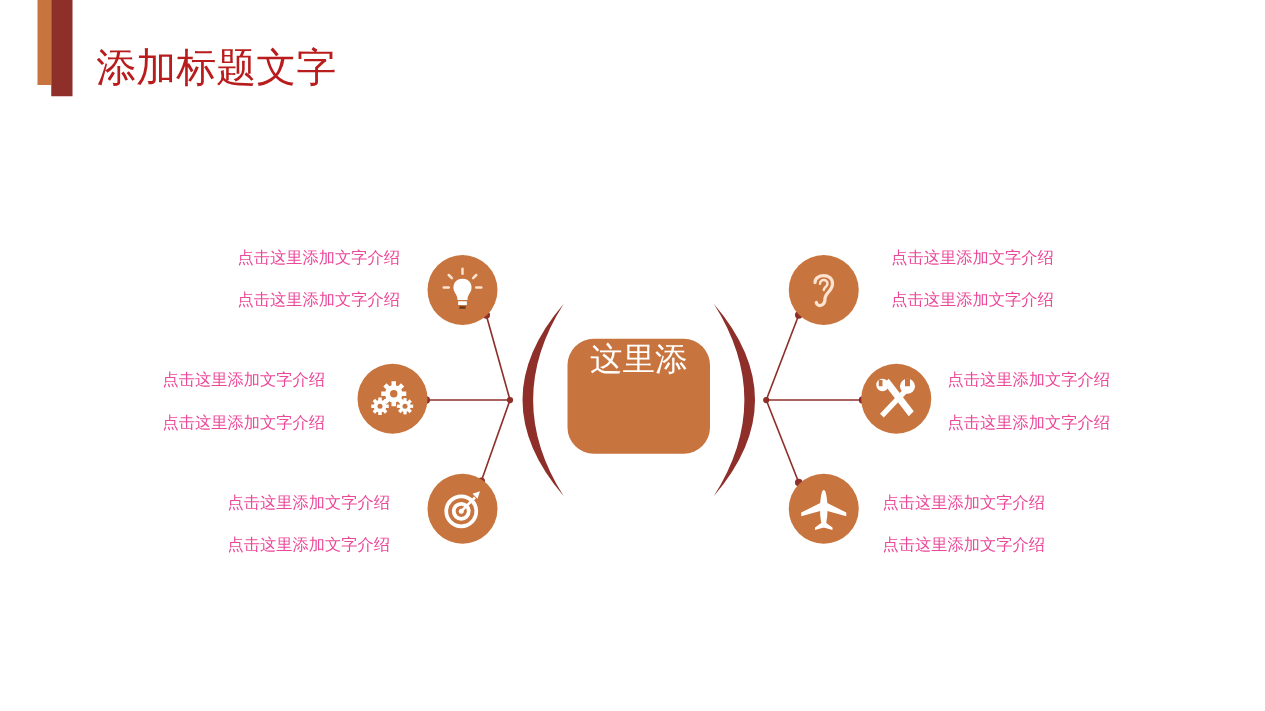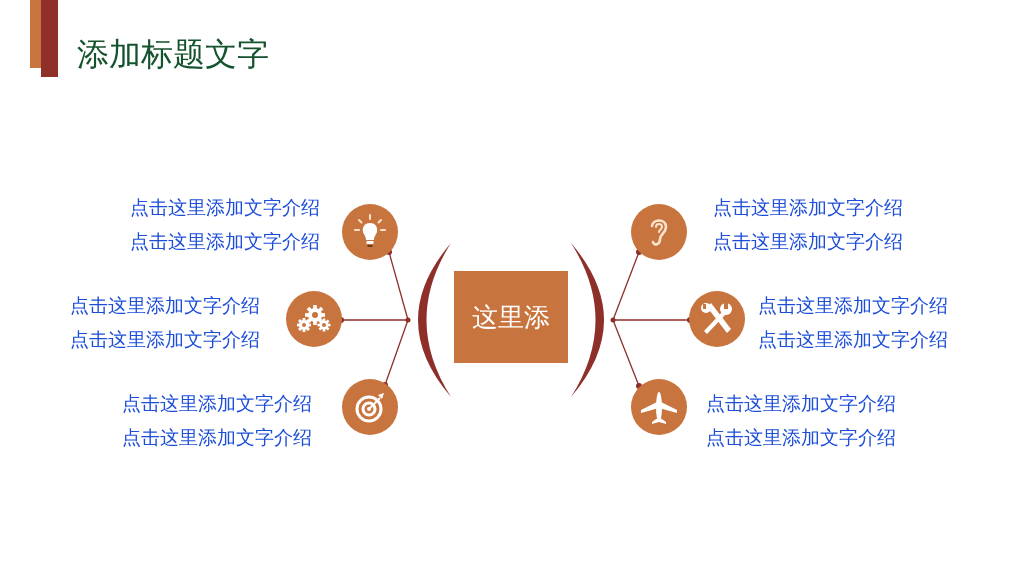--- a/index.html
+++ b/index.html
@@ -1,23 +1,23 @@
 <!DOCTYPE html>
 <html><head>
 <meta charset="utf-8">
 <style>
   html,body{margin:0;padding:0;background:#fff;}
   body{width:1012px;height:569px;position:relative;overflow:hidden;font-family:"DejaVu Sans","Liberation Sans",sans-serif;}
   .bar-orange{position:absolute;left:30px;top:0;width:11px;height:68px;background:#c8743e;}
   .bar-red{position:absolute;left:41px;top:0;width:17px;height:77px;background:#8e2f2a;}
-  .title{position:absolute;left:77px;top:32px;font-size:32px;color:#14532d;letter-spacing:0px;line-height:44px;white-space:nowrap;}
+  .title{position:absolute;left:77px;top:32px;font-size:32px;color:#b91c1c;letter-spacing:0px;line-height:44px;white-space:nowrap;}
   svg.diagram{position:absolute;left:0;top:0;}
-  .txt{position:absolute;font-size:19px;color:#1d4ed8;line-height:34px;white-space:nowrap;}
+  .txt{position:absolute;font-size:13px;color:#ec4899;line-height:34px;white-space:nowrap;}
   .txt.r{text-align:right;}
-  .center-box{position:absolute;left:454px;top:271px;width:114px;height:92px;background:#c8743e;border-radius:0;color:#fff;font-size:26px;line-height:34px;text-align:center;display:flex;flex-direction:column;justify-content:center;}
+  .center-box{position:absolute;left:454px;top:271px;width:114px;height:92px;background:#c8743e;border-radius:21px;color:#fff;font-size:26px;line-height:34px;text-align:center;display:flex;justify-content:center;}
   .icon-wrap{position:absolute;width:56px;height:56px;border-radius:50%;background:#c8743e;display:flex;align-items:center;justify-content:center;}
 </style>
 </head>
 <body>
 
 <div class="bar-orange"></div>
 <div class="bar-red"></div>
 <div class="title">添加标题文字</div>
 
 <svg class="diagram" width="1012" height="569">

